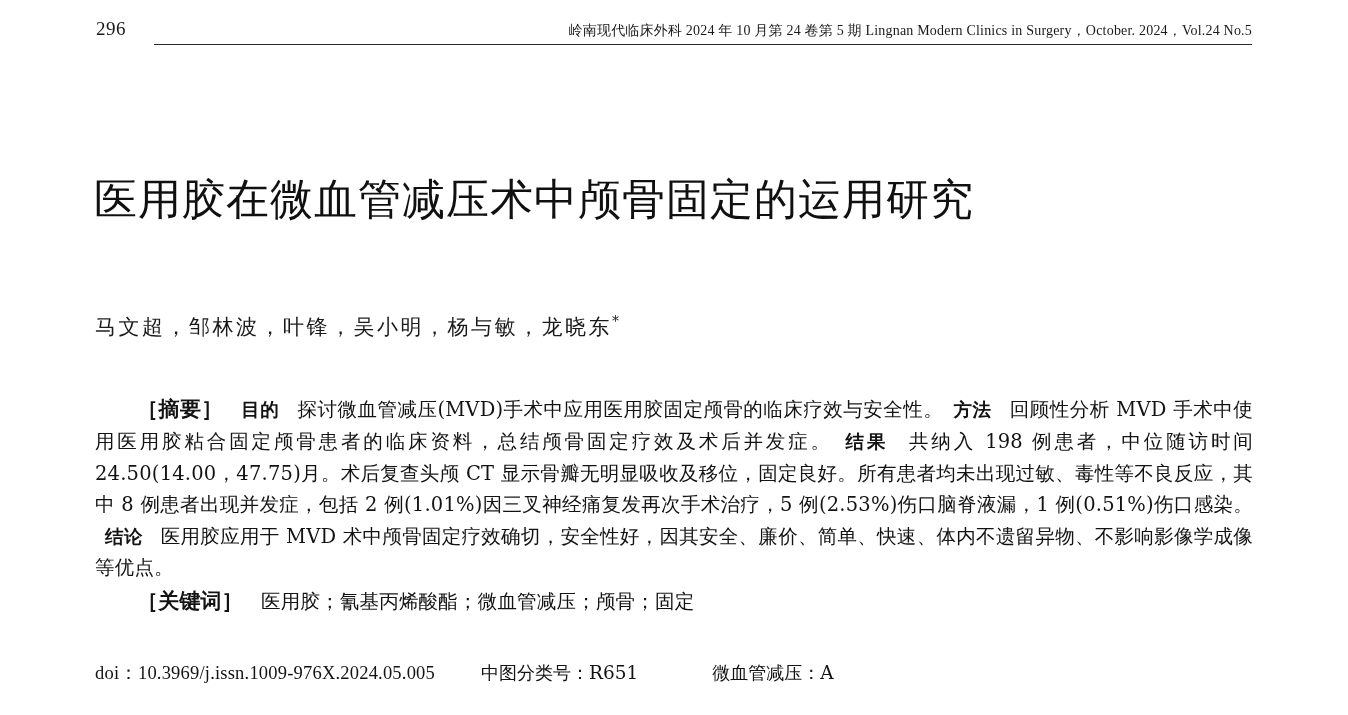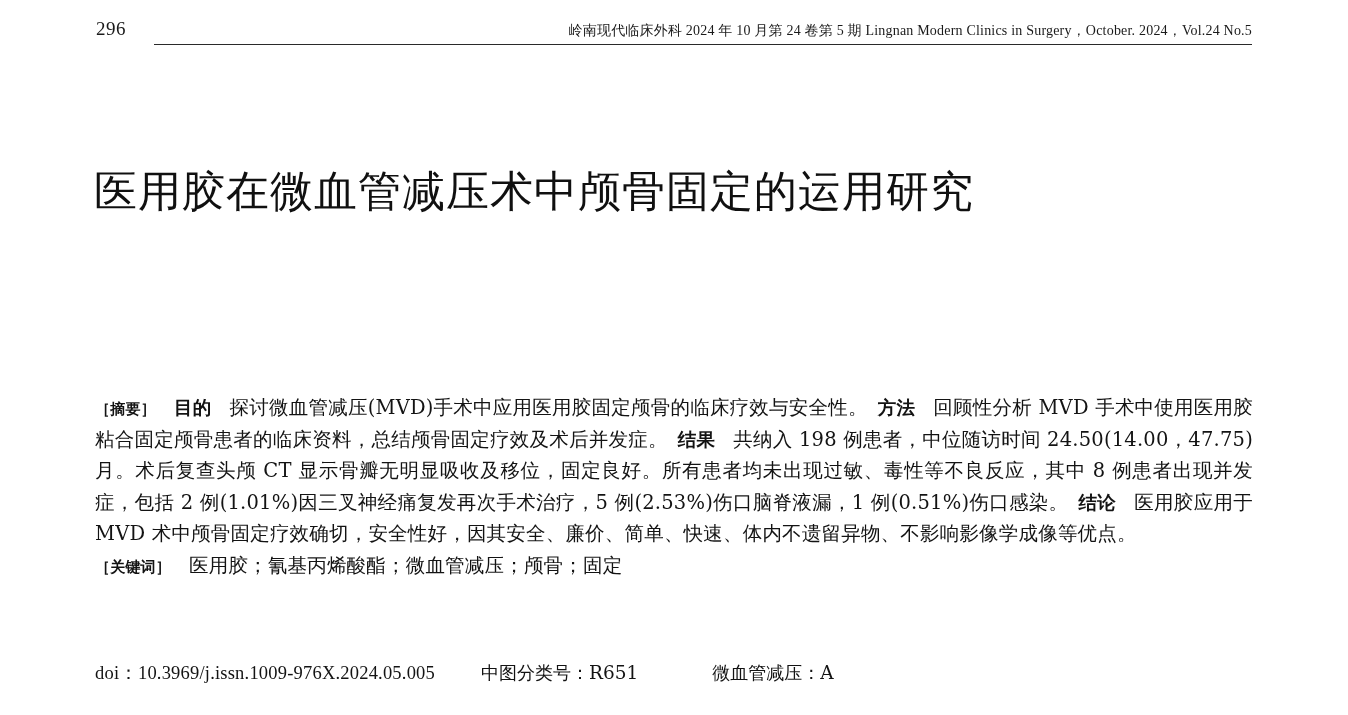--- a/index.html
+++ b/index.html
@@ -56,21 +56,21 @@
   }
   .rule-wrap {
     flex: 1;
     display: flex;
     justify-content: flex-end;
   }
 
   
   .title {
     position: absolute;
-    top: 132px;
+    top: 140px;
     left: 94px;
     width: 930px;
     font-size: 43px;
     line-height: 1.42;
     font-family: "DejaVu Serif", "Liberation Serif", serif;
     font-weight: normal;
     color: #101010;
     letter-spacing: 1px;
   }
 
@@ -105,21 +105,22 @@
     letter-spacing: 0.2px;
   }
   .lbl {
     font-family: Liberation Sans, sans-serif;
     font-weight: bold;
     font-size: 18.5px;
   }
   .lbl-brk {
     font-family: "DejaVu Sans", "Liberation Sans", sans-serif;
     font-weight: bold;
-    font-size: 15px;
+    font-size: 21px;
+    margin-left: 42px;
   }
   .gap {
     display: inline-block;
     width: 18px;
   }
   .gap-sm {
     display: inline-block;
     width: 10px;
   }
 
@@ -166,20 +167,23 @@
 
   <div class="running-head">
     <div class="folio">296</div>
     <div class="rule-wrap">
       <div class="journal-line">岭南现代临床外科 2024 年 10 月第 24 卷第 5 期 Lingnan Modern Clinics in Surgery，October. 2024，Vol.24 No.5</div>
     </div>
   </div>
 
   <h1 class="title">医用胶在微血管减压术中颅骨固定的运用研究</h1>
 
+  <div class="authors">
+    <span>马文超，邹林波，叶锋，吴小明，杨与敏，龙晓东</span><span class="star">*</span>
+  </div>
 
   <div class="abstract-block">
     <p style="margin:0;">
       <span class="lbl-brk">［摘要］</span><span class="gap"></span><span class="lbl">目的</span><span class="gap"></span><span>探讨微血管减压(MVD)手术中应用医用胶固定颅骨的临床疗效与安全性。</span><span class="gap-sm"></span><span class="lbl">方法</span><span class="gap"></span><span>回顾性分析 MVD 手术中使用医用胶粘合固定颅骨患者的临床资料，总结颅骨固定疗效及术后并发症。</span><span class="gap-sm"></span><span class="lbl">结果</span><span class="gap"></span><span>共纳入 198 例患者，中位随访时间 24.50(14.00，47.75)月。术后复查头颅 CT 显示骨瓣无明显吸收及移位，固定良好。所有患者均未出现过敏、毒性等不良反应，其中 8 例患者出现并发症，包括 2 例(1.01%)因三叉神经痛复发再次手术治疗，5 例(2.53%)伤口脑脊液漏，1 例(0.51%)伤口感染。</span><span class="gap-sm"></span><span class="lbl">结论</span><span class="gap"></span><span>医用胶应用于 MVD 术中颅骨固定疗效确切，安全性好，因其安全、廉价、简单、快速、体内不遗留异物、不影响影像学成像等优点。</span>
     </p>
     <p class="keywords" style="margin:0;">
       <span class="lbl-brk">［关键词］</span><span class="gap"></span><span>医用胶；氰基丙烯酸酯；微血管减压；颅骨；固定</span>
     </p>
   </div>
 

